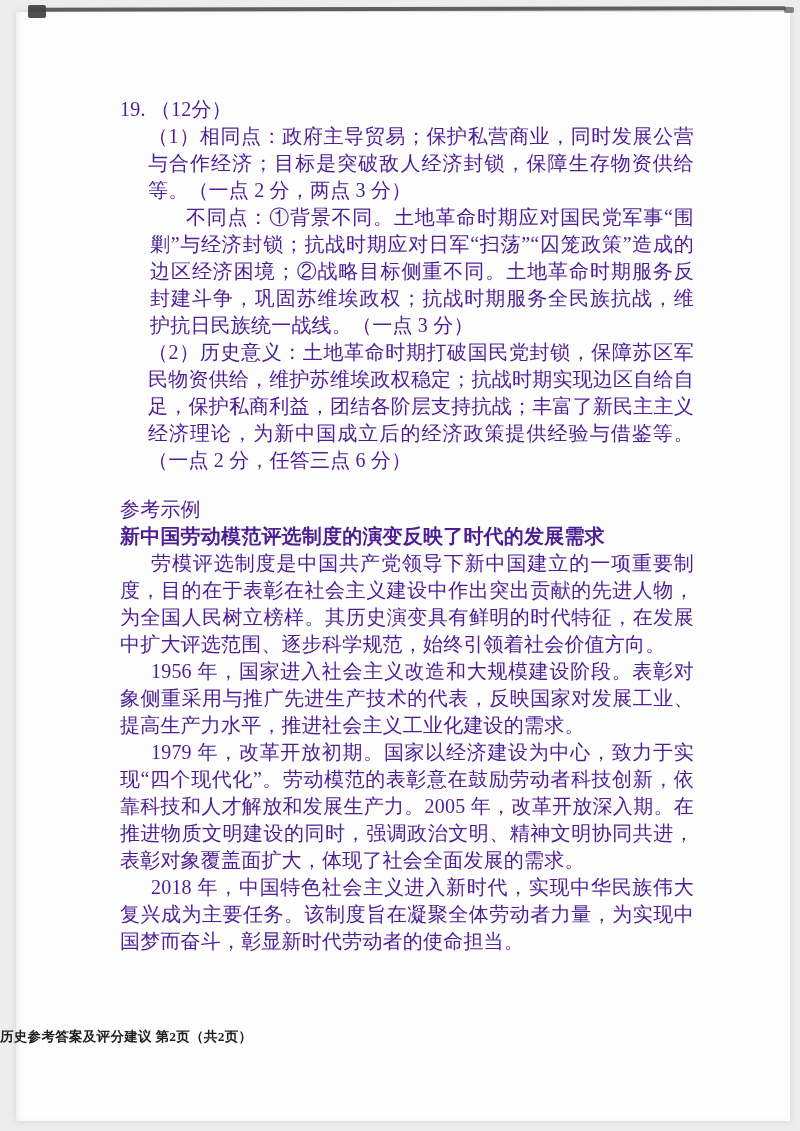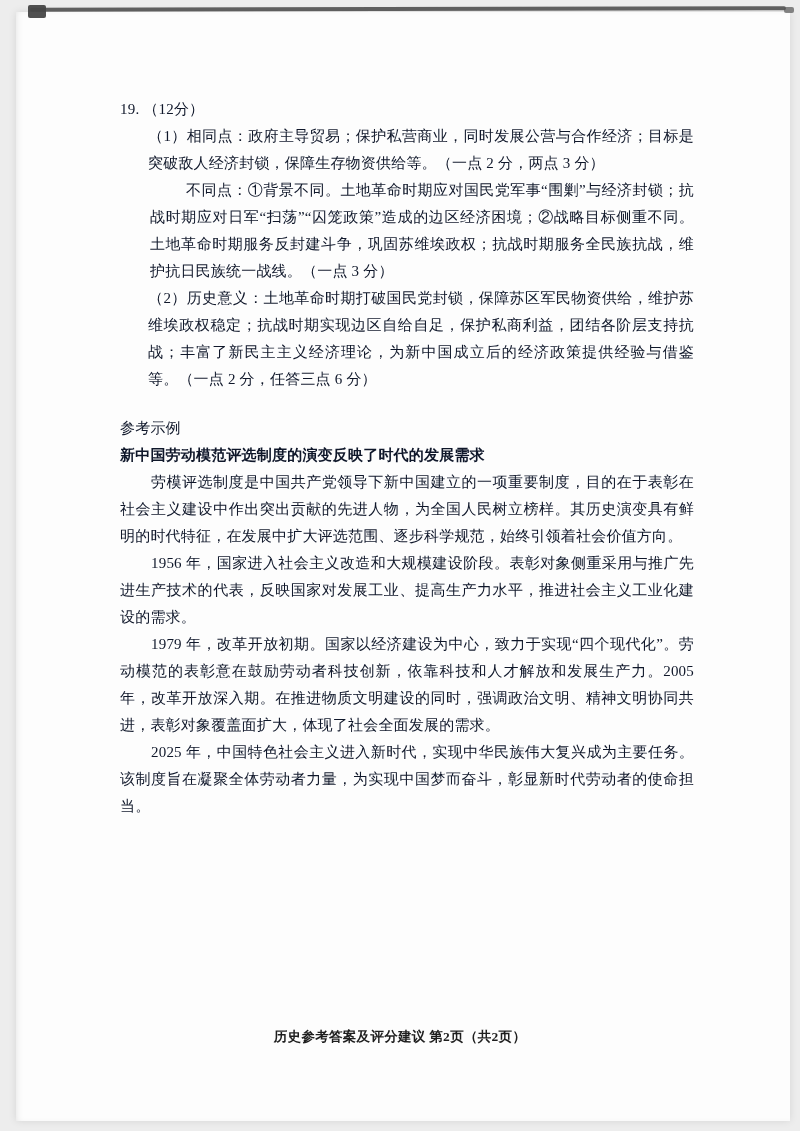--- a/index.html
+++ b/index.html
@@ -60,22 +60,22 @@
       background: #555;
       border-radius: 2px;
       opacity: 0.7;
     }
 
     .content {
       position: absolute;
       top: 96px;
       left: 120px;
       width: 574px;
-      color: #0f172a;
-      font-size: 15px;
+      color: #4c1d95;
+      font-size: 20px;
       line-height: 27px;
       letter-spacing: 0.2px;
       text-align: justify;
     }
 
     .q-heading { text-align: left; }
 
     .ans-item {
       padding-left: 28px;
       text-indent: 0;
@@ -96,21 +96,20 @@
       text-indent: 0;
     }
 
     .para { text-indent: 31px; }
 
     .footer {
       position: absolute;
       left: 0;
       right: 0;
       top: 1028px;
-      text-align: center;
       font-weight: bold;
       font-size: 13.5px;
       color: #1e1e1e;
       letter-spacing: 0.3px;
     }
   </style>
 </head>
 <body>
 
 <div class="scan">
@@ -139,21 +138,21 @@
 
       <div class="essay-title">新中国劳动模范评选制度的演变反映了时代的发展需求</div>
 
       <div class="para">劳模评选制度是中国共产党领导下新中国建立的一项重要制度，目的在于表彰在社会主义建设中作出突出贡献的先进人物，为全国人民树立榜样。其历史演变具有鲜明的时代特征，在发展中扩大评选范围、逐步科学规范，始终引领着社会价值方向。</div>
 
 
       <div class="para">1956 年，国家进入社会主义改造和大规模建设阶段。表彰对象侧重采用与推广先进生产技术的代表，反映国家对发展工业、提高生产力水平，推进社会主义工业化建设的需求。</div>
 
       <div class="para">1979 年，改革开放初期。国家以经济建设为中心，致力于实现“四个现代化”。劳动模范的表彰意在鼓励劳动者科技创新，依靠科技和人才解放和发展生产力。2005 年，改革开放深入期。在推进物质文明建设的同时，强调政治文明、精神文明协同共进，表彰对象覆盖面扩大，体现了社会全面发展的需求。</div>
 
-      <div class="para">2025 年，中国特色社会主义进入新时代，实现中华民族伟大复兴成为主要任务。该制度旨在凝聚全体劳动者力量，为实现中国梦而奋斗，彰显新时代劳动者的使命担当。</div>
+      <div class="para">2018 年，中国特色社会主义进入新时代，实现中华民族伟大复兴成为主要任务。该制度旨在凝聚全体劳动者力量，为实现中国梦而奋斗，彰显新时代劳动者的使命担当。</div>
 
     </div>
 
   </div>
 
   <div class="footer">历史参考答案及评分建议  第2页（共2页）</div>
 
 </div>
 
 </body></html>

